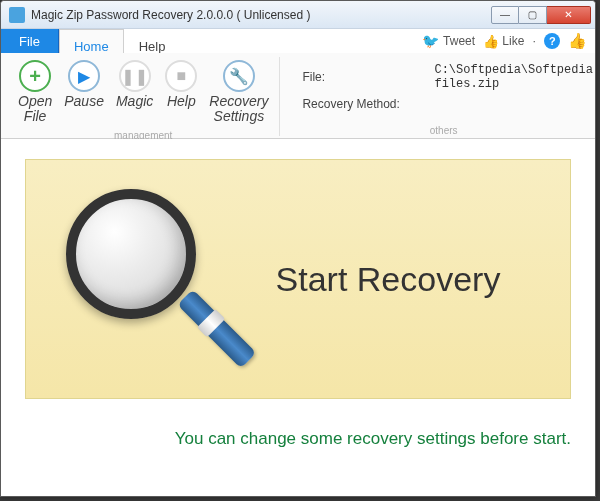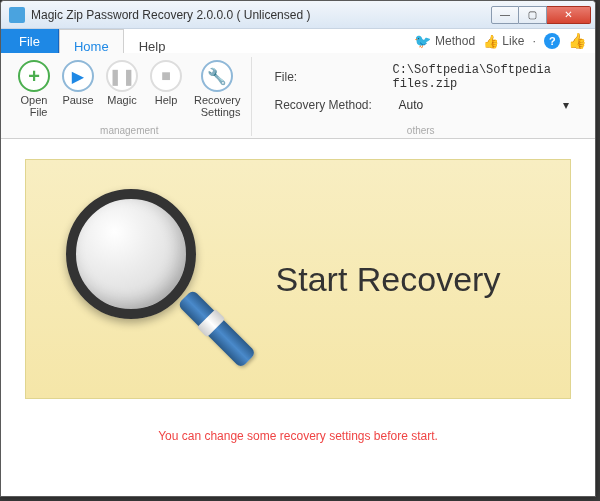--- a/index.html
+++ b/index.html
@@ -121,27 +121,27 @@
   display: flex; align-items: center; justify-content: center;
   font-size: 16px;
   background: #fff;
   margin-bottom: 2px;
 }
 .ricon.open { color: #4caf50; border-color: #4caf50; font-weight: bold; font-size: 20px; }
 .ricon.start { color: #1e88e5; }
 .ricon.pause { color: #bbb; border-color: #ddd; }
 .ricon.stop { color: #bbb; border-color: #ddd; }
 .ricon.settings { color: #1e88e5; background: #fff; }
-.rlabel { font-size: 11px; color: #444; text-align: right; line-height: 1.1; white-space: nowrap; }
+.rlabel { font-size: 14px; color: #444; text-align: center; line-height: 1.1; white-space: nowrap; font-style: italic; }
 .group-label { font-size: 10px; color: #aaa; text-align: center; padding-top: 2px; }
 .file-panel {
   display: flex; flex-direction: column; gap: 6px;
   padding: 6px 8px 0 16px; flex: 1;
 }
-.file-row { display: flex; align-items: center; gap: 8px; }
+.file-row { display: flex; align-items: center; gap: 22px; }
 .file-row label { width: 110px; color: #444; font-size: 12px; }
 .file-row .value { color: #333; font-size: 12px; flex:1;font-family:Liberation Mono, monospace; }
 .method-select {
   flex: 1;
   display: flex; justify-content: space-between; align-items: center;
   padding: 1px 6px;
   color: #333;
 }
 .content {
   flex: 1;
@@ -182,23 +182,23 @@
   background: linear-gradient(90deg,#ccc,#fff,#ccc); border-radius: 3px;
 }
 .banner-text {
   flex: 1;
   text-align: center;
   font-size: 34px;
   color: #333;
   font-weight: 400;
 }
 .hint {
-  text-align: center;
-  color: #ef4444;
-  font-size: 12px;
+  text-align: right;
+  color: #15803d;
+  font-size: 17px;
   padding: 30px 0 10px 0;
 }
 </style>
 </head>
 <body>
 
 <div class="window">
 
   <div class="titlebar">
     <div class="app-icon"></div>
@@ -211,21 +211,21 @@
   </div>
 
   <div class="ribbon-tabs">
     <div class="file-btn">File</div>
     <div class="tab active">Home</div>
     <div class="tab">Help</div>
     <div class="tab-spacer"></div>
     <div class="social">
       <span>
           <span class="tweet-icon">🐦</span>
-          <span>Method</span>
+          <span>Tweet</span>
         </span>
       <span>
           <span class="like-icon">👍</span>
           <span>Like</span>
         </span>
       <span>·</span>
       <span class="help-icon">?</span>
       <span class="thumb-icon">👍</span>
     </div>
   </div>
@@ -257,24 +257,20 @@
       <div class="group-label">management</div>
     </div>
     <div class="ribbon-group last">
       <div class="file-panel">
         <div class="file-row">
           <label>File:</label>
           <div class="value">C:\Softpedia\Softpedia files.zip</div>
         </div>
         <div class="file-row">
           <label>Recovery Method:</label>
-          <div class="method-select">
-            <span>Auto</span>
-            <span>▾</span>
-          </div>
         </div>
       </div>
       <div class="group-label">others</div>
     </div>
   </div>
 
   <div class="content">
     <div class="banner">
       <div class="magnifier">
         <div class="lens"></div>

